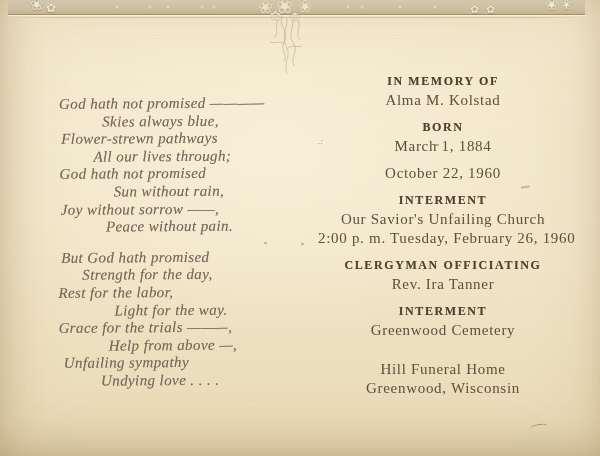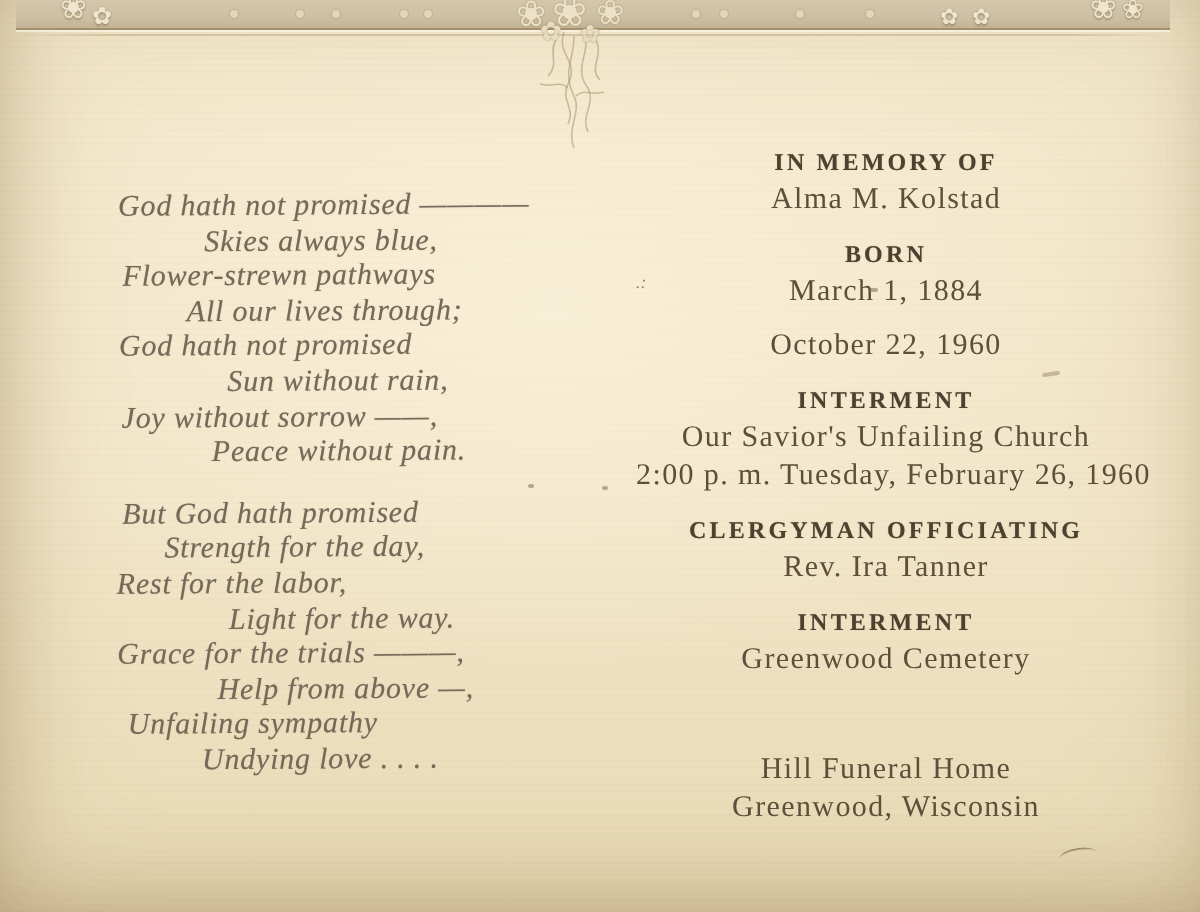--- a/index.html
+++ b/index.html
@@ -67,21 +67,21 @@
   .mheading{
     font-size:12px; line-height:19px; font-weight:bold;
     letter-spacing:1.6px; color:#4e4130;
     white-space:nowrap;
     text-shadow:0 0 0.5px rgba(78,65,48,0.4);
   }
   .mline{
     font-size:15px; line-height:19px; letter-spacing:0.7px;
     white-space:nowrap; color:#5d4f3b;
   }
-  .mfooter{ margin-top:36px;text-align:center; }
+  .mfooter{ margin-top:20px;text-align:center; }
   
   .speck{ position:absolute; background:rgba(125,110,85,0.55); border-radius:50%; }
   .smudge{
     position:absolute; left:318px; top:138px; width:12px; height:7px;
     color:rgba(110,98,80,0.7); font-size:9px; line-height:7px; font-style:italic;
   }
   .dash-mark{ position:absolute; left:521px; top:186px; width:9px; height:2px;
     background:rgba(140,122,92,0.45); transform:rotate(-8deg); border-radius:1px; }
   .swoosh{
     position:absolute; left:530px; top:424px; width:18px; height:6px;

